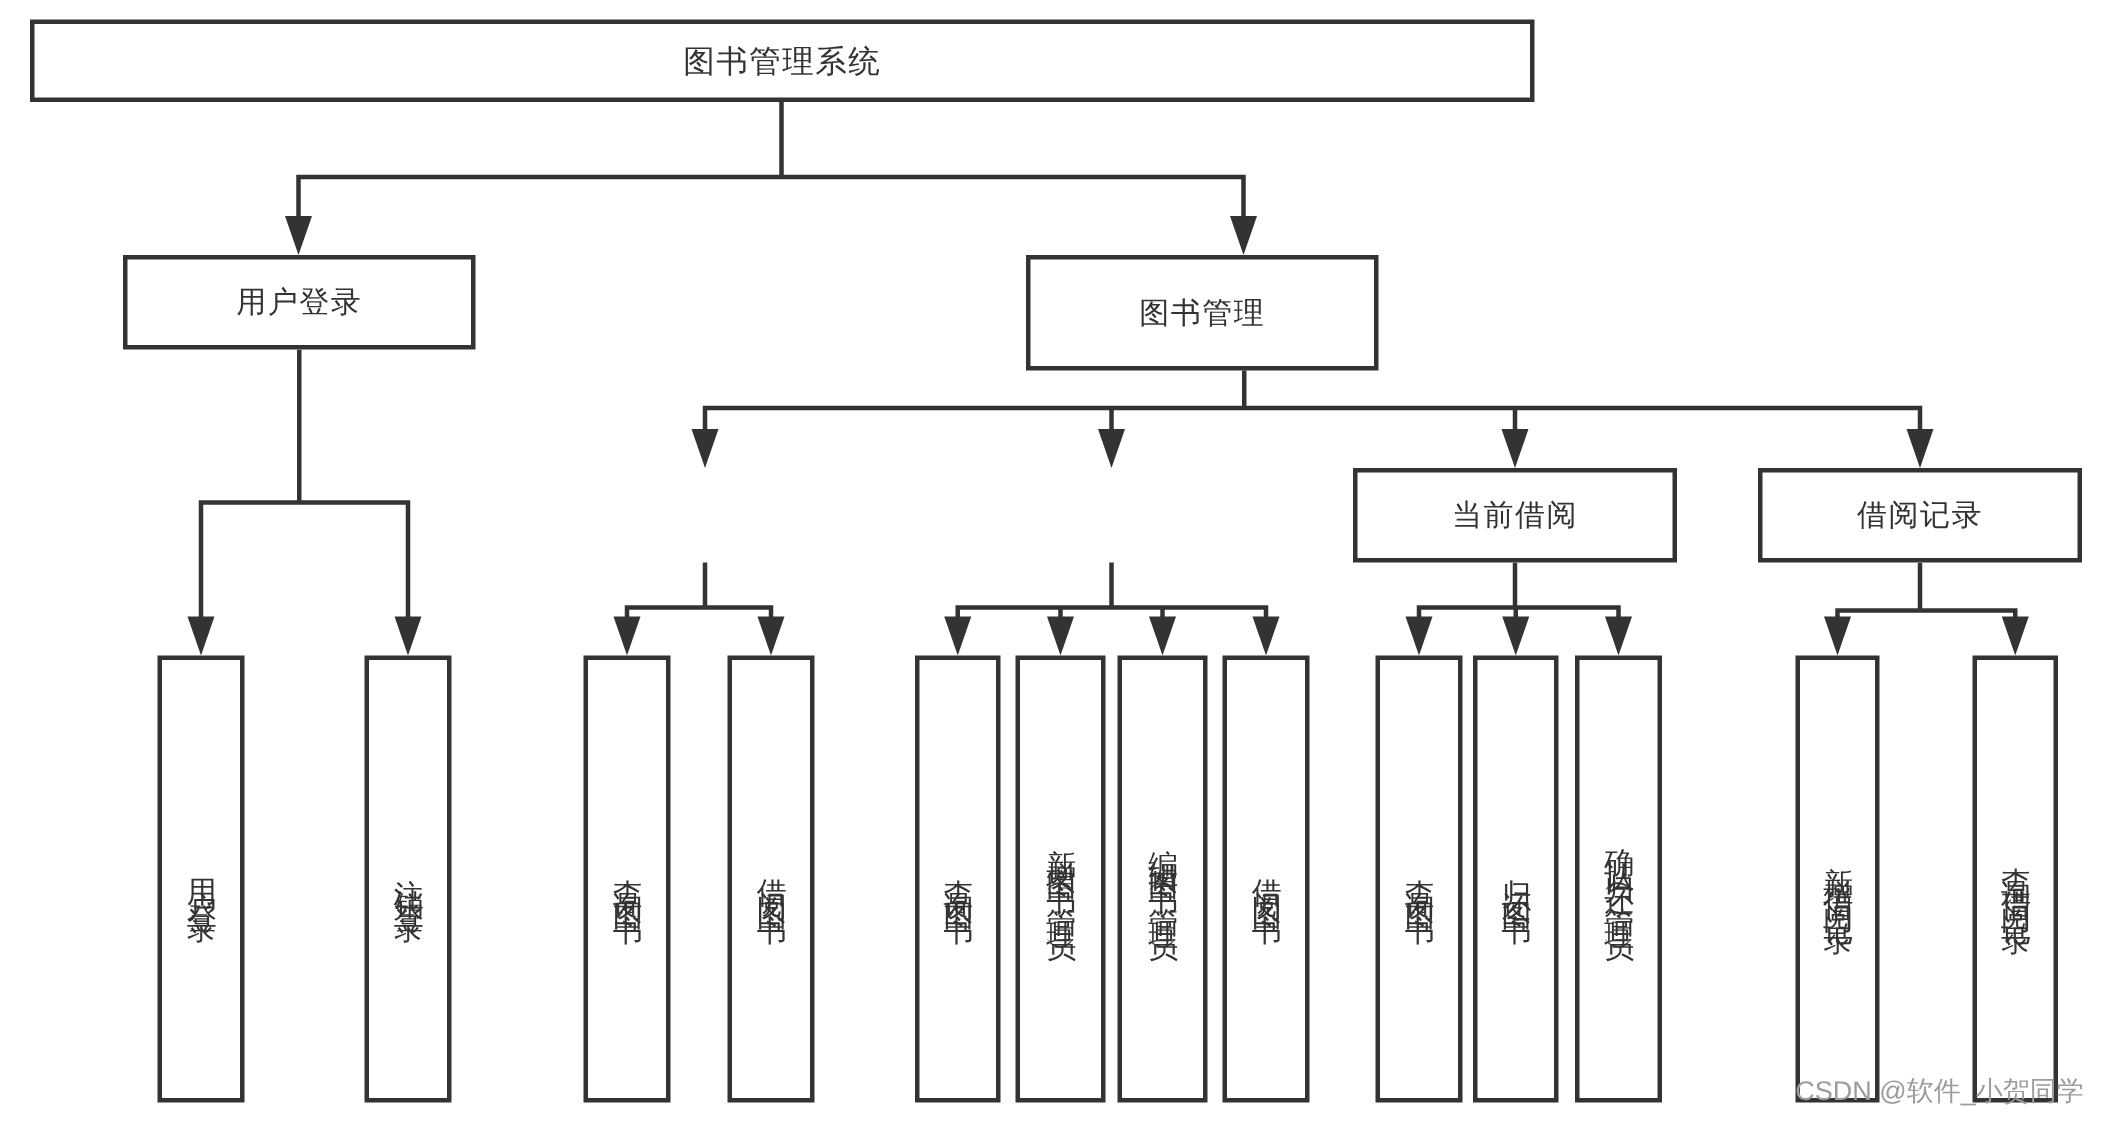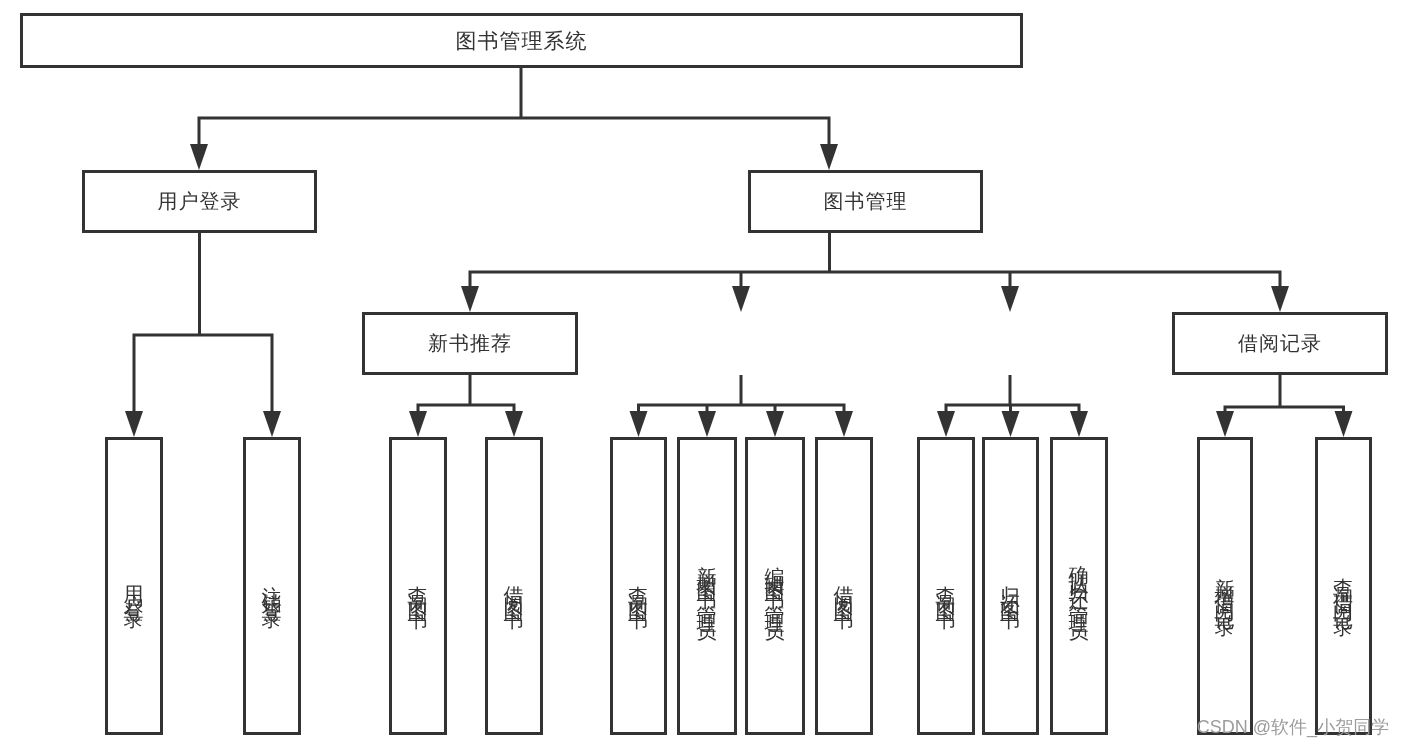--- a/index.html
+++ b/index.html
@@ -104,26 +104,26 @@
     </g>
   </svg>
 
   <div class="box root" style="left:20px;top:13px;width:1003px;height:55px;">
     <span class="hlabel">图书管理系统</span>
   </div>
 
   <div class="box" style="left:82px;top:170px;width:235px;height:63px;">
     <span class="hlabel">用户登录</span>
   </div>
-  <div class="box" style="left:748px;top:170px;width:235px;height:63px;">
+  <div class="box" style="left:684px;top:170px;width:235px;height:77px;">
     <span class="hlabel">图书管理</span>
   </div>
 
-  <div class="box" style="left:362px;top:312px;width:216px;height:63px;">
-    <span class="hlabel">新书推荐</span>
+  <div class="box" style="left:902px;top:312px;width:216px;height:63px;">
+    <span class="hlabel">当前借阅</span>
   </div>
   <div class="box" style="left:1172px;top:312px;width:216px;height:63px;">
     <span class="hlabel">借阅记录</span>
   </div>
 
   <div class="box vbox" style="left:105px;top:437px;width:58px;height:298px;">
     <span class="vlabel">用户登录</span>
   </div>
   <div class="box vbox" style="left:243px;top:437px;width:58px;height:298px;">
     <span class="vlabel">注销登录</span>

